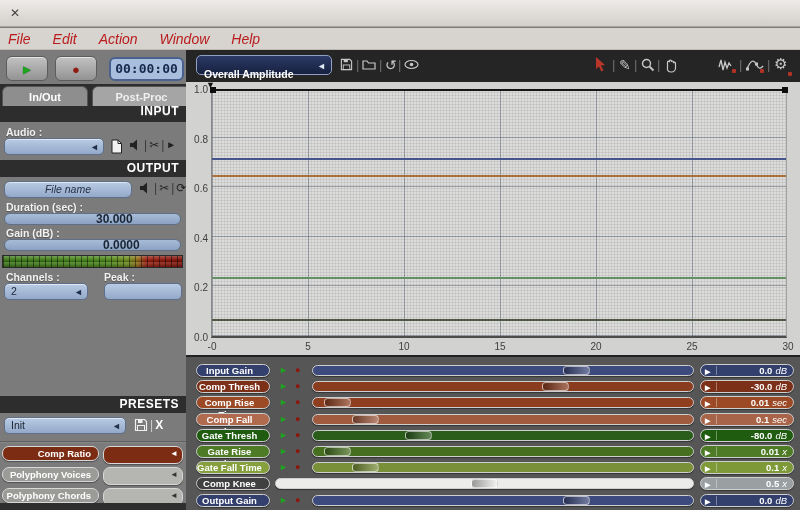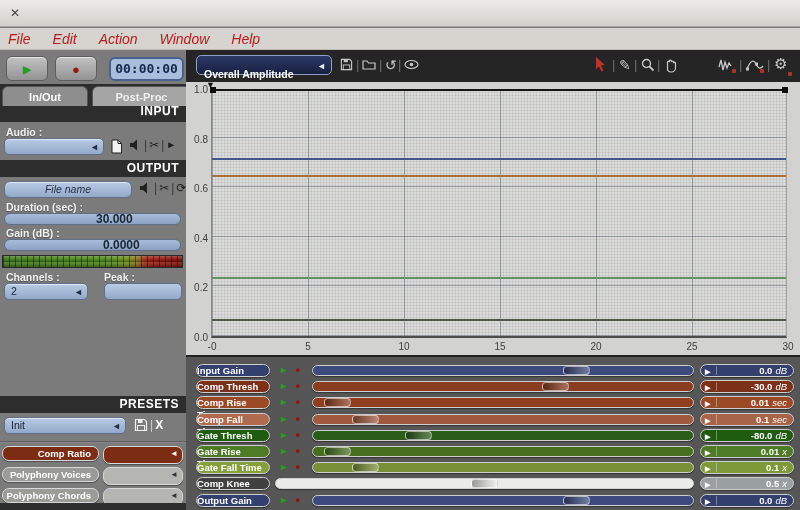--- a/index.html
+++ b/index.html
@@ -84,21 +84,21 @@
   .hline{position:absolute;left:0;width:100%;height:2px;}
   .endpt{position:absolute;width:6px;height:6px;background:#0e0e0e;}
   .ytick{position:absolute;left:-26px;width:22px;text-align:right;font-size:10px;color:#3e3e3e;}
   .xtick{position:absolute;top:251px;font-size:10px;color:#3e3e3e;transform:translateX(-50%);}
   #pos-marker{position:absolute;left:-6px;top:-10px;font-size:9px;color:#111;}
   
   #param-panel{position:absolute;left:0;top:305px;width:614px;height:155px;background:#565656;
     border-top:2px solid #222;}
   .p-row{position:absolute;left:0;width:614px;height:15px;}
   .p-label{position:absolute;left:10px;width:74px;height:13px;border-radius:7px;color:#fff;
-    font-size:9.5px;font-weight:bold;text-align:left;padding-right:7px;line-height:12px;
+    font-size:9.5px;font-weight:bold;text-align:center;padding-right:7px;line-height:12px;
     border:1px solid #cfcfcf;box-shadow:0 1px 1px rgba(0,0,0,.4);}
   .p-play{position:absolute;left:93px;top:0;font-size:9px;color:#1fa31f;line-height:13px;}
   .p-dot{position:absolute;left:109px;top:0;font-size:9px;color:#8c150c;line-height:13px;}
   .p-track{position:absolute;top:1px;height:11px;border-radius:6px;border:1px solid #cfcfcf;
     box-shadow:0 1px 1px rgba(0,0,0,.4);}
   .p-handle{position:absolute;top:0;width:27px;height:9px;border-radius:4px;margin-top:0px;
     background:linear-gradient(90deg,rgba(0,0,0,.35),rgba(255,255,255,.28));
     border:1px solid rgba(255,255,255,.55);}
   .p-val{position:absolute;left:514px;width:94px;height:13px;border-radius:7px;color:#fff;
     font-size:9.5px;font-weight:bold;text-align:right;padding-right:6px;line-height:12px;

